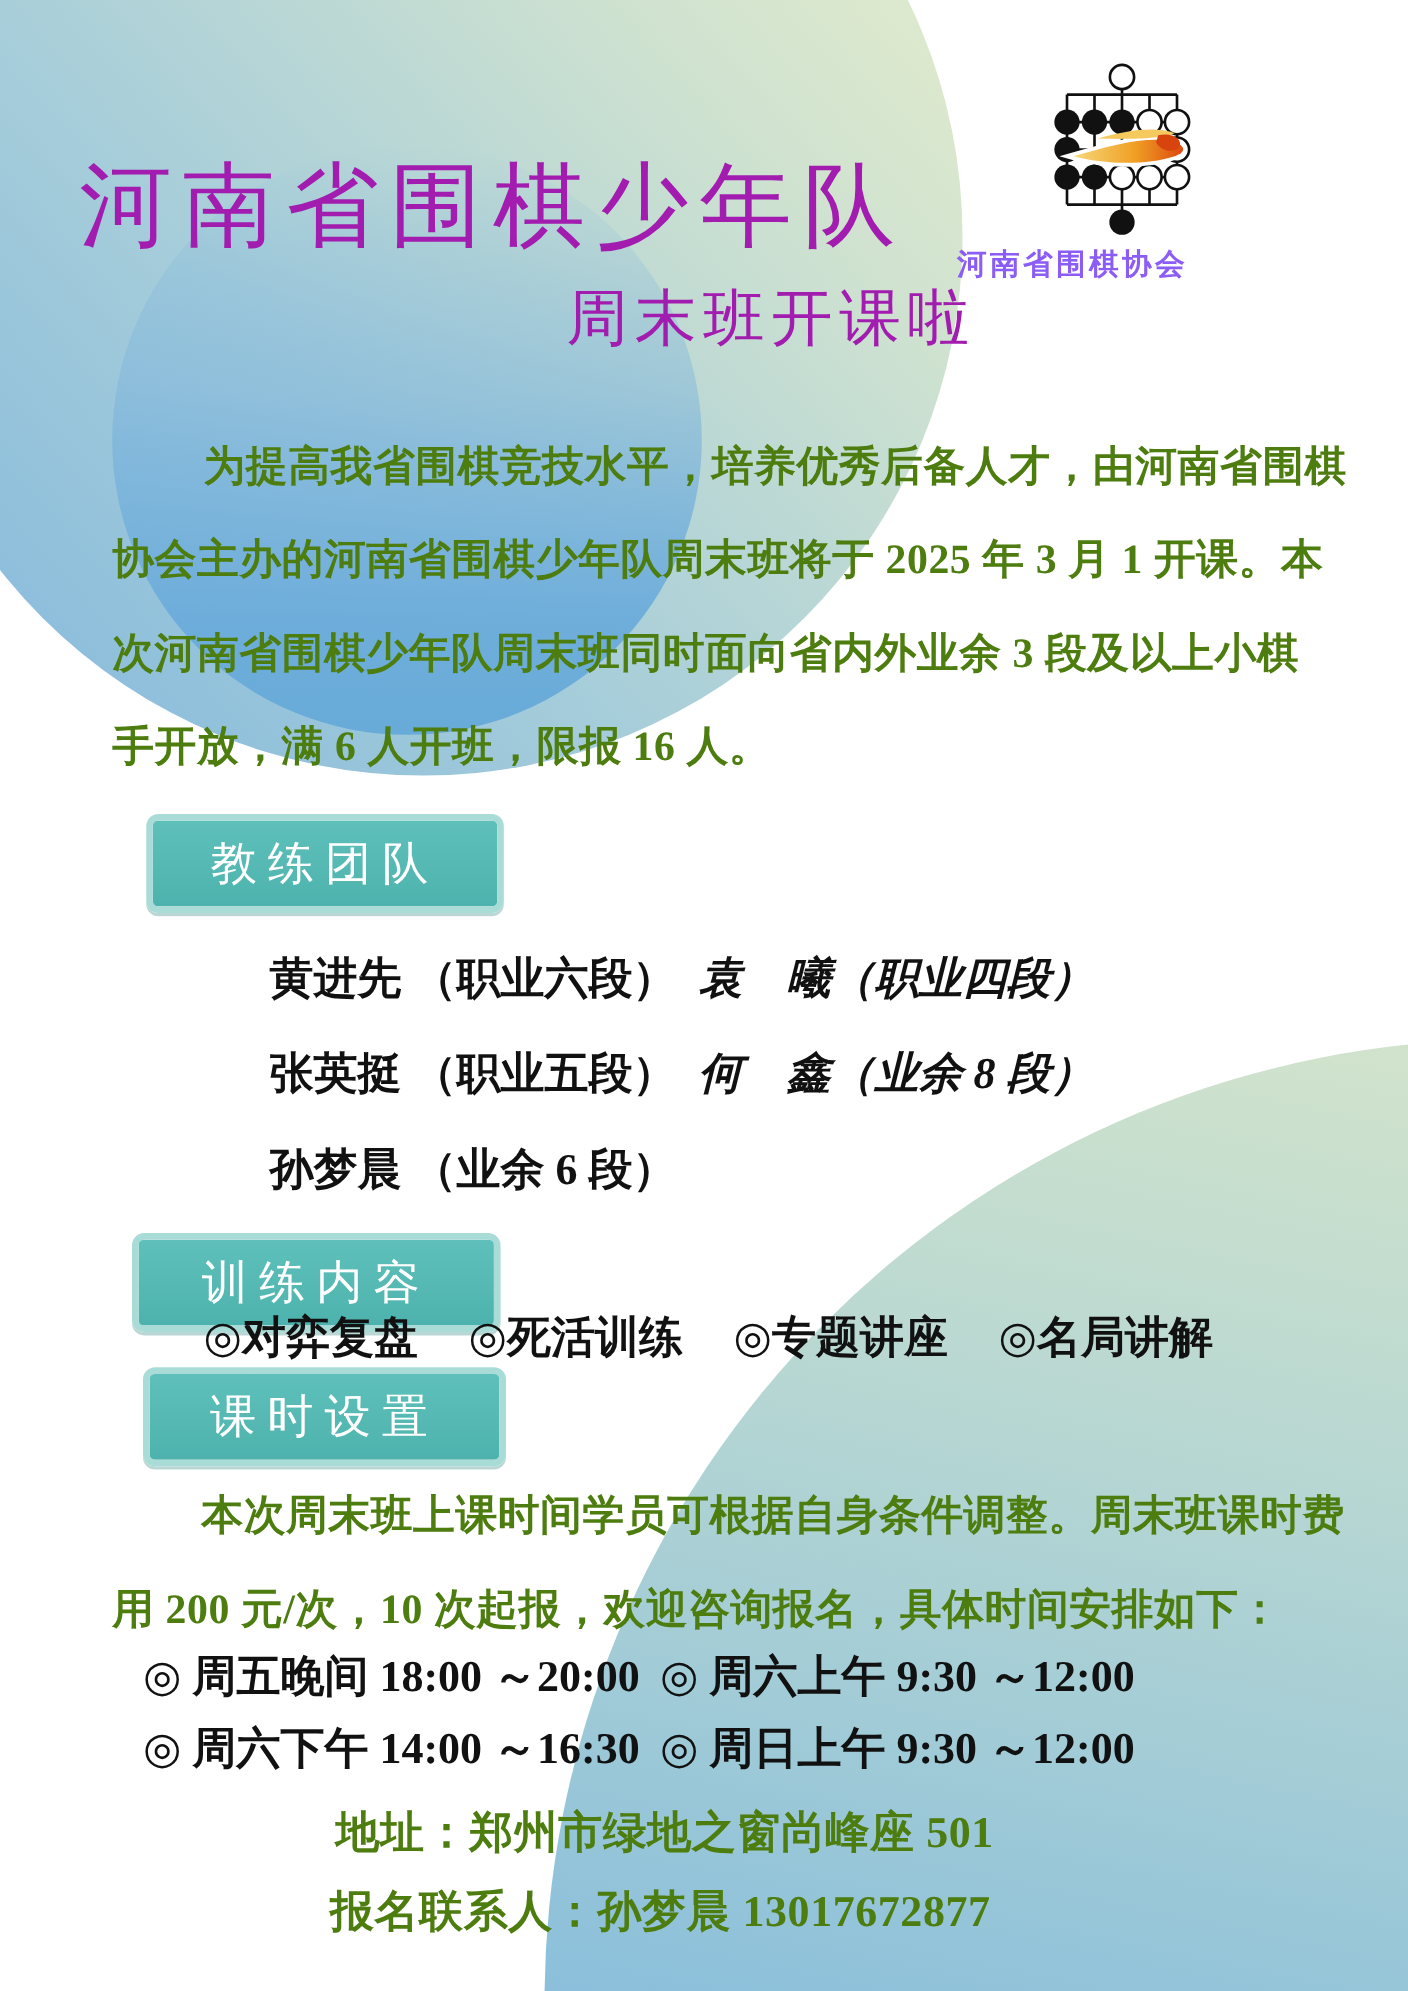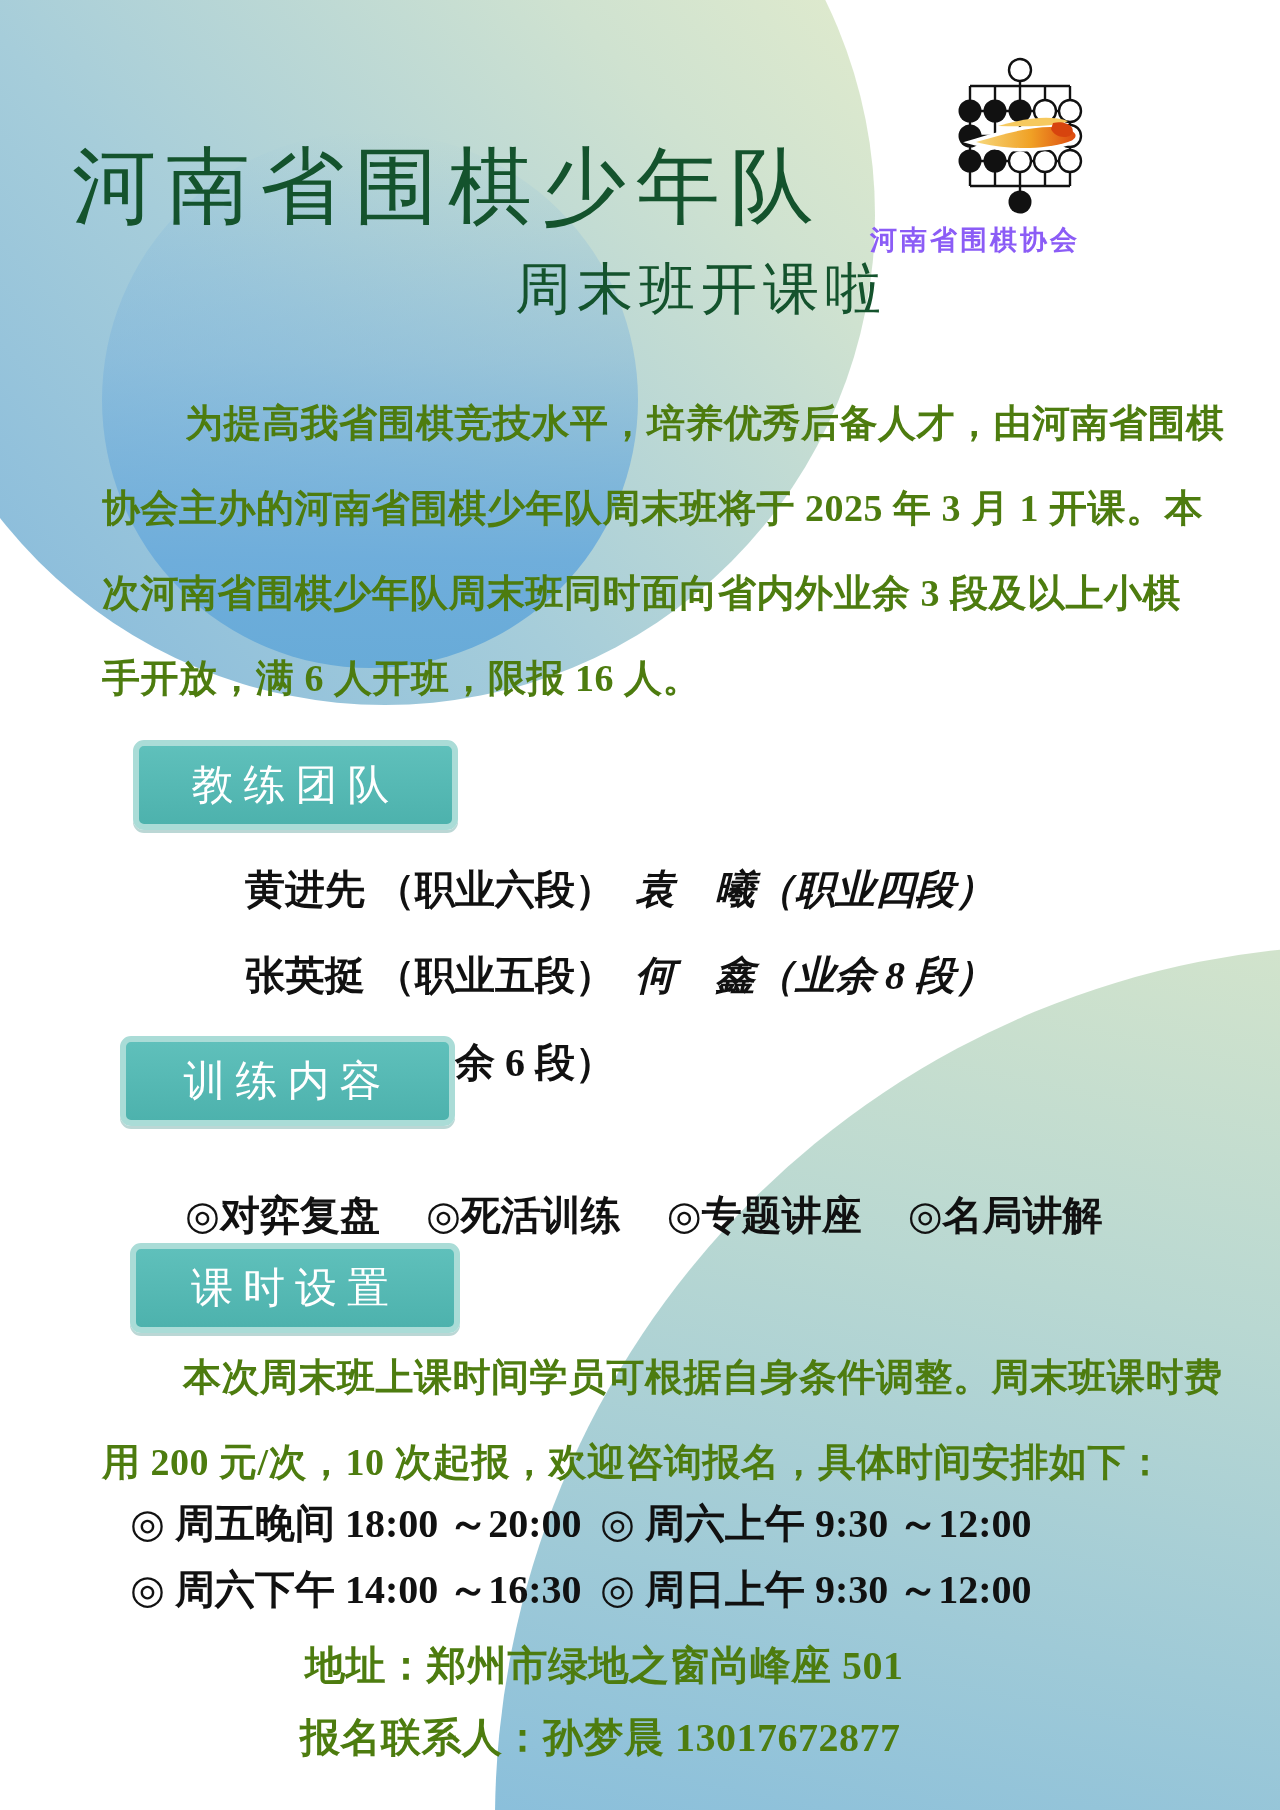--- a/index.html
+++ b/index.html
@@ -20,21 +20,21 @@
   }
   .circle-smallblue{
     left:102px;top:132px;width:536px;height:536px;
     background:linear-gradient(to bottom,rgba(140,190,225,0) 0%,rgba(120,177,220,0.45) 42%,rgba(108,172,219,0.95) 80%,#68abd8 100%);
   }
   .circle-bottomright{
     left:495px;top:945px;width:1750px;height:1750px;
     background:linear-gradient(192deg,#dce8c9 2%,#b9d8d2 28%,#85bcdc 62%,#5fa7d5 96%);
   }
   
-  .title-line{position:absolute;color:#14532d;white-space:nowrap;}
+  .title-line{position:absolute;color:#a21caf;white-space:nowrap;}
   .title-1{left:72px;top:130px;font-size:84px;letter-spacing:10px;}
   .title-2{left:515px;top:252px;font-size:56px;letter-spacing:6px;}
   
   .logo{position:absolute;left:855px;top:56px;width:240px;text-align:center;}
   .logo svg{display:block;margin:0 auto 6px 95px;}
   .logo-name{font-size:27px;font-weight:bold;color:#8b5cf6;letter-spacing:3px;white-space:nowrap;}
   
   .txt{position:absolute;font-size:38px;font-weight:bold;letter-spacing:0.5px;white-space:nowrap;color:#4d7c0f;}
   .intro-1{left:185px;top:398px;}
   .intro-2{left:102px;top:483px;}
@@ -43,21 +43,21 @@
   
   .sec-box{
     position:absolute;height:78px;
     background:linear-gradient(#5fc0bb,#4db2ad);
     border:6px solid #aadcd7;border-radius:11px;
     display:flex;align-items:center;justify-content:center;
     color:#ffffff;font-size:42px;letter-spacing:10px;white-space:nowrap;
     box-shadow:0 3px 0 rgba(60,140,135,0.35);
   }
   .box-coaches{left:133px;top:740px;width:313px;}
-  .box-training{left:120px;top:1036px;width:323px;font-family:Liberation Mono, monospace;}
+  .box-training{left:120px;top:1121px;width:323px;font-family:Liberation Mono, monospace;}
   .box-schedule{left:130px;top:1243px;width:318px;}
   
   .coach-row{position:absolute;left:0;width:1280px;height:48px;}
   .coach-left{position:absolute;left:245px;}
   .coach-right{position:absolute;left:635px;font-style:italic;}
   .crow-1{top:862px;} .crow-2{top:948px;} .crow-3{top:1035px;}
   .coach-cell{font-size:40px;font-weight:bold;white-space:nowrap;}
   
   .training-items{position:absolute;left:185px;top:1188px;display:flex;gap:46px;}
   .training-item{font-size:40px;font-weight:bold;white-space:nowrap;}

